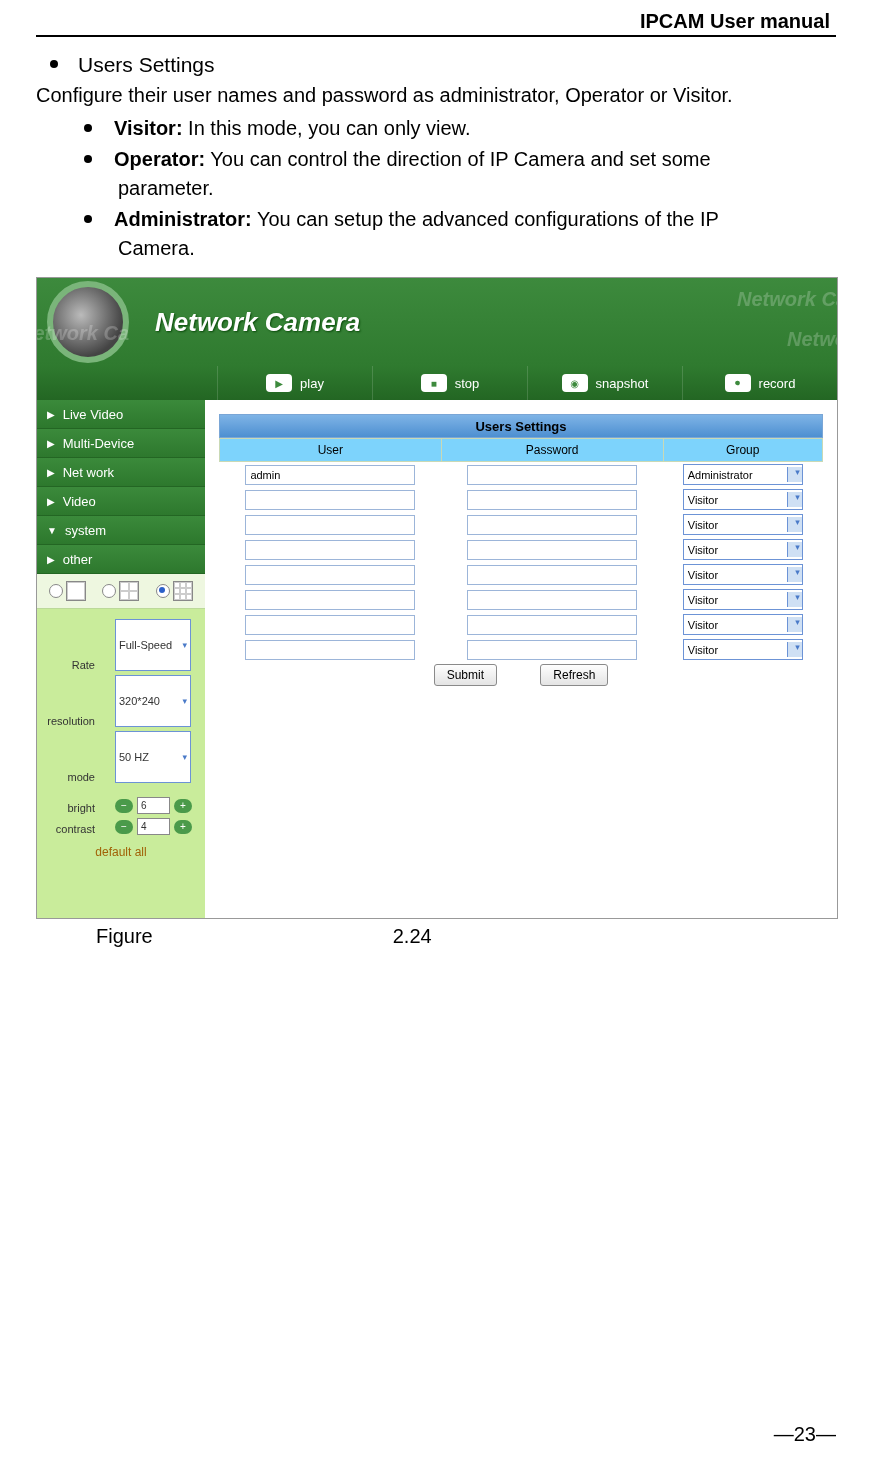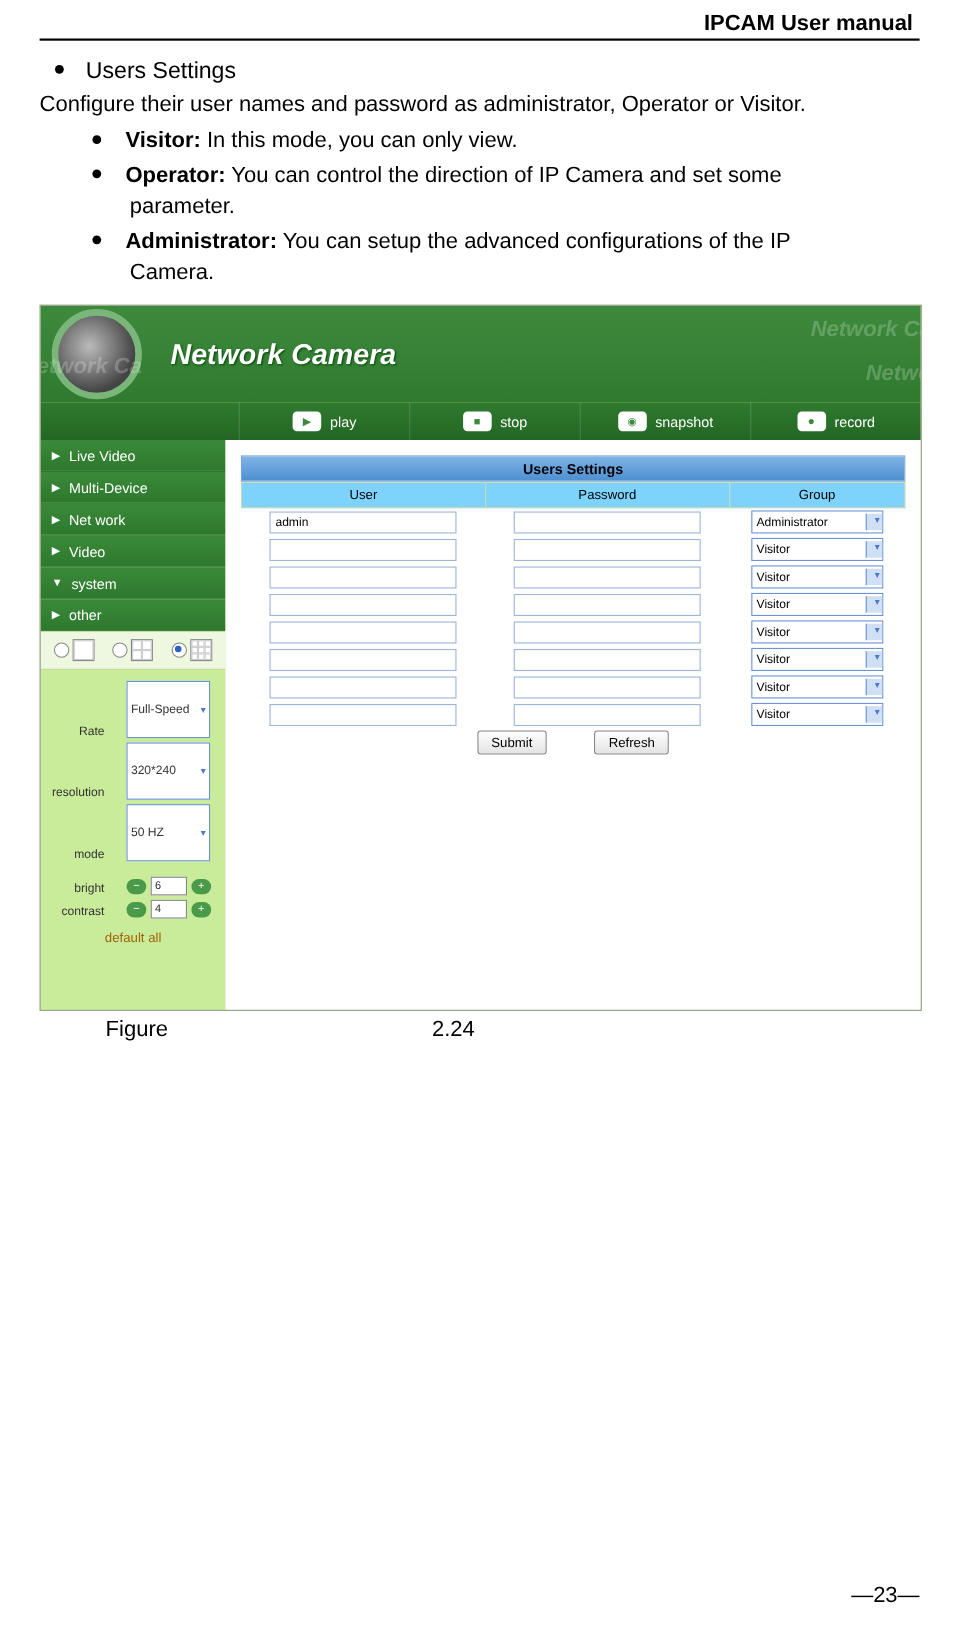--- a/index.html
+++ b/index.html
@@ -254,21 +254,21 @@
   .fig-label {
     font-size: 20px;
     margin-top: 6px;
     display: flex;
   }
   .fig-label .w1 { margin-left: 60px; }
   .fig-label .w2 { margin-left: 240px; }
 
   .page-num {
     position: absolute;
-    bottom: 16px;
+    bottom: 32px;
     right: 36px;
     font-size: 20px;
   }
 </style>
 </head>
 <body>
 
 <div class="page">
 
   <div class="header-title">IPCAM User manual</div>

